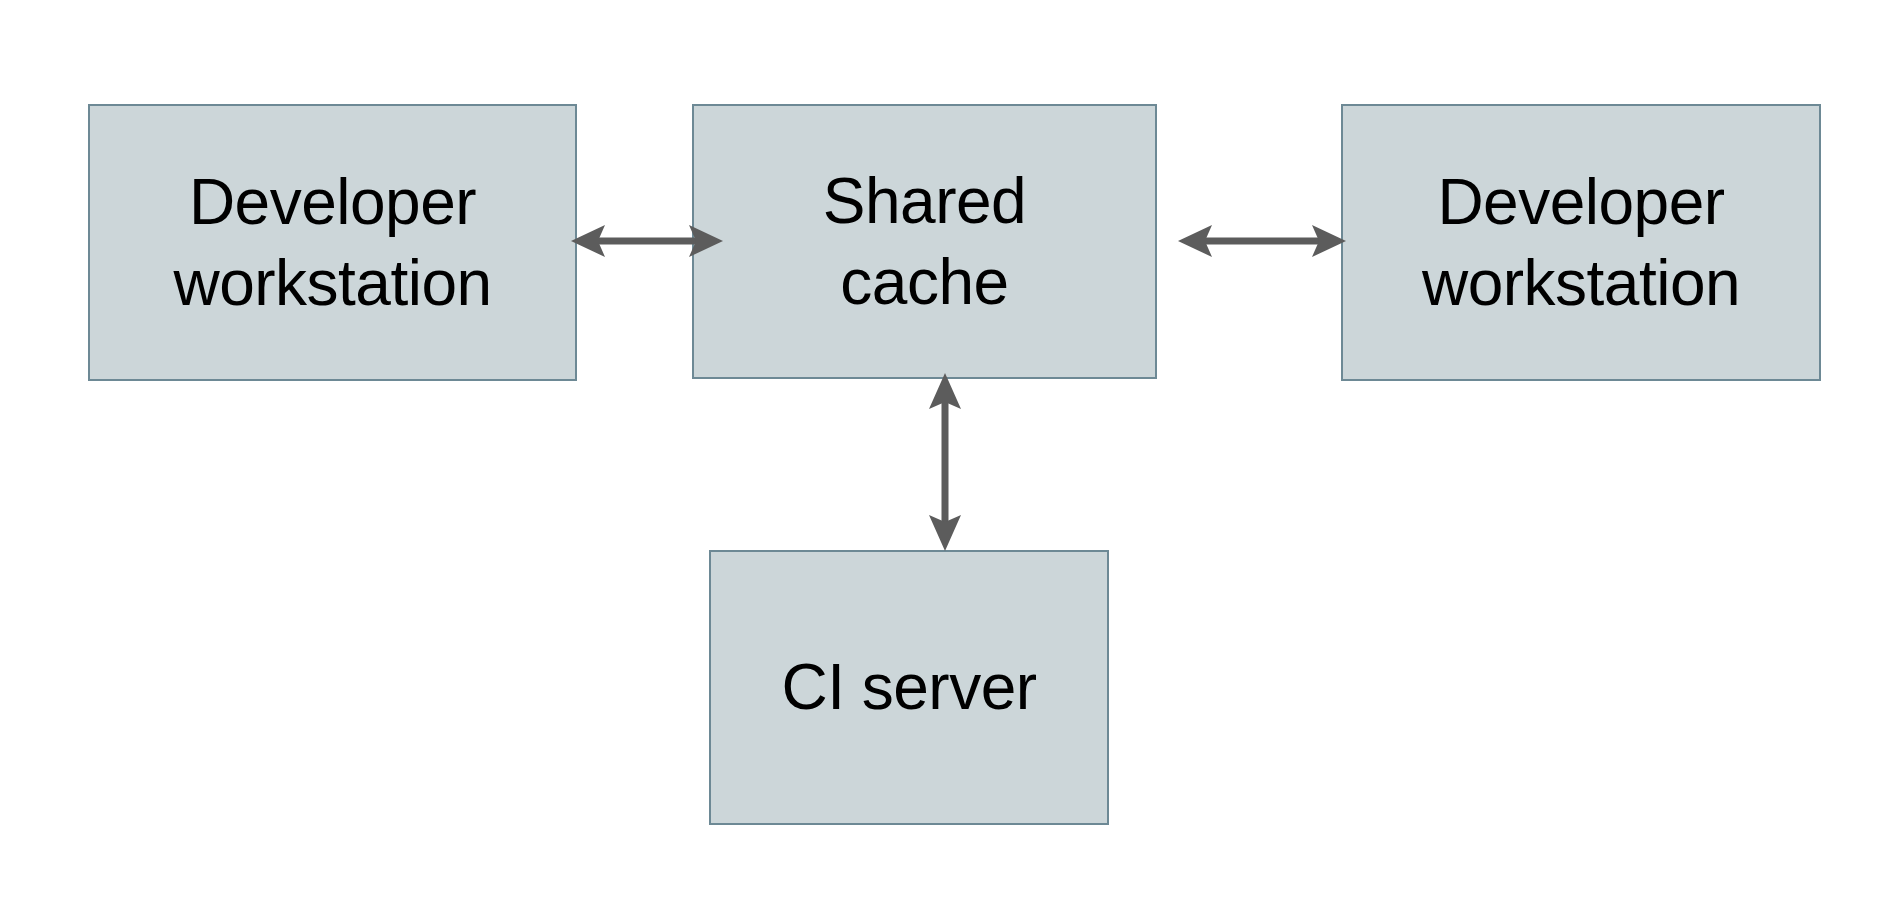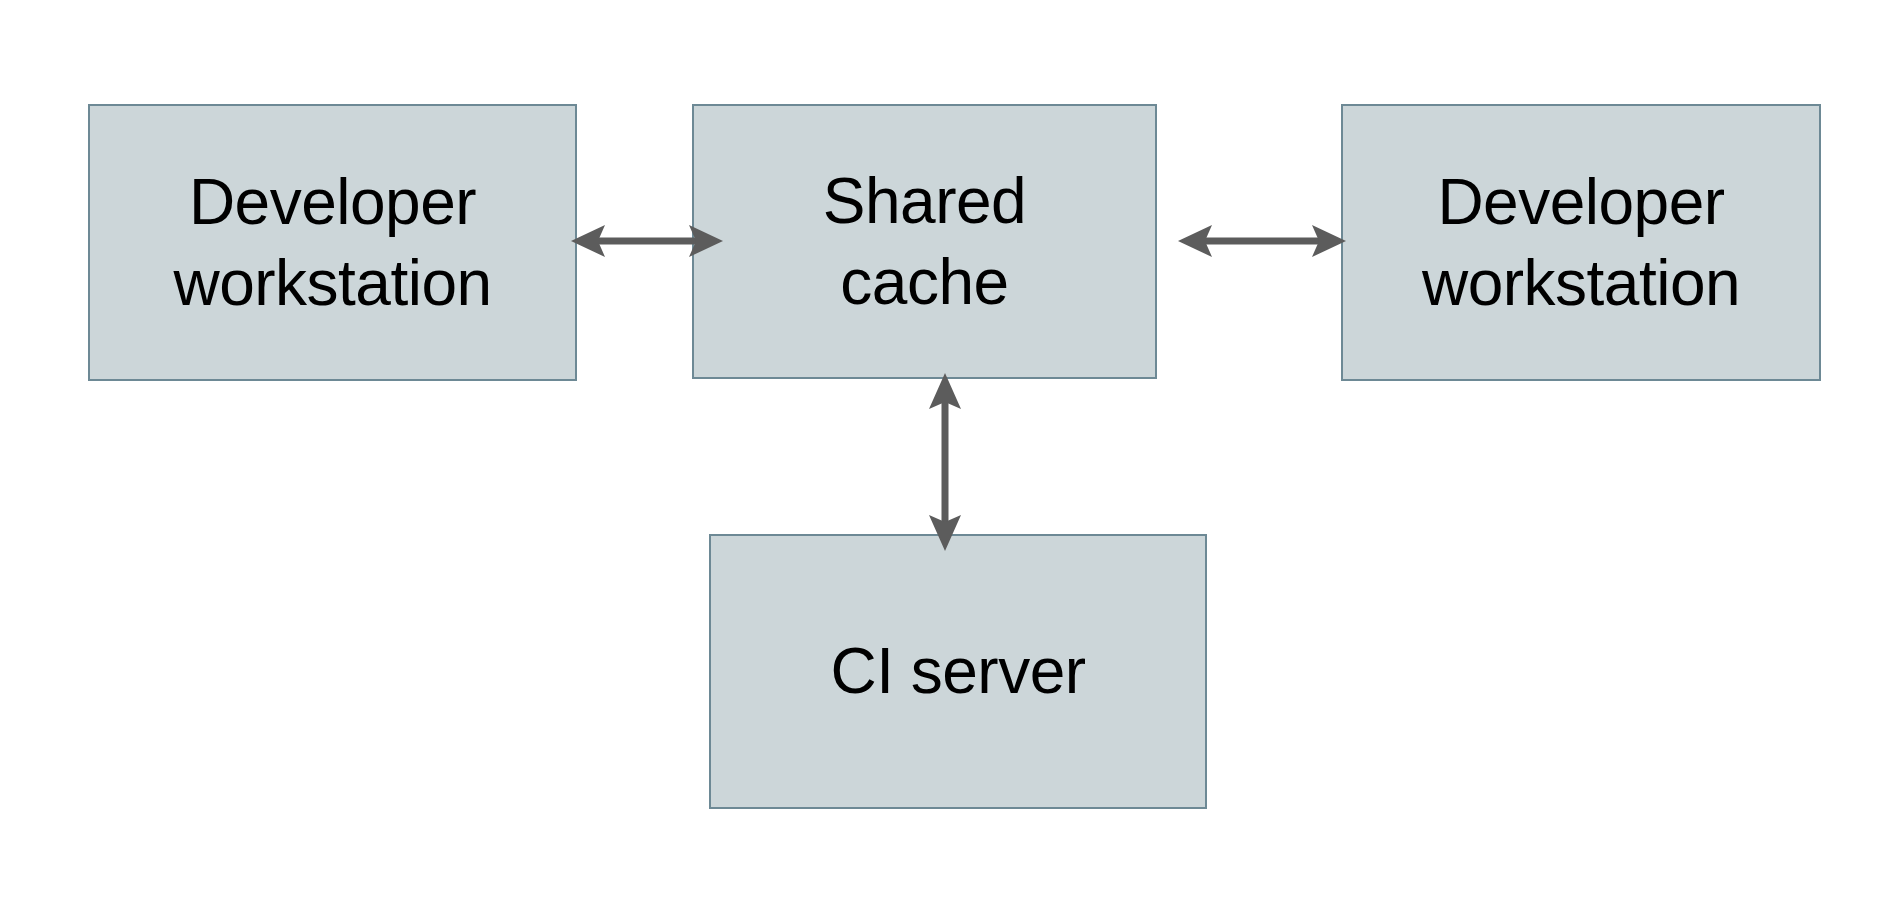--- a/index.html
+++ b/index.html
@@ -55,22 +55,22 @@
     left: 1341px;
     top: 104px;
     width: 480px;
     height: 277px;
   }
   #node-dev-right .node-label {
     width: 560px;
   }
   #node-ci-server {
     left: 709px;
-    top: 534px;
-    width: 498px;
+    top: 550px;
+    width: 400px;
     height: 275px;
   }
   .connector {
     position: absolute;
   }
   #connector-left {
     left: 571px;
     top: 212px;
     width: 152px;
     height: 58px;

